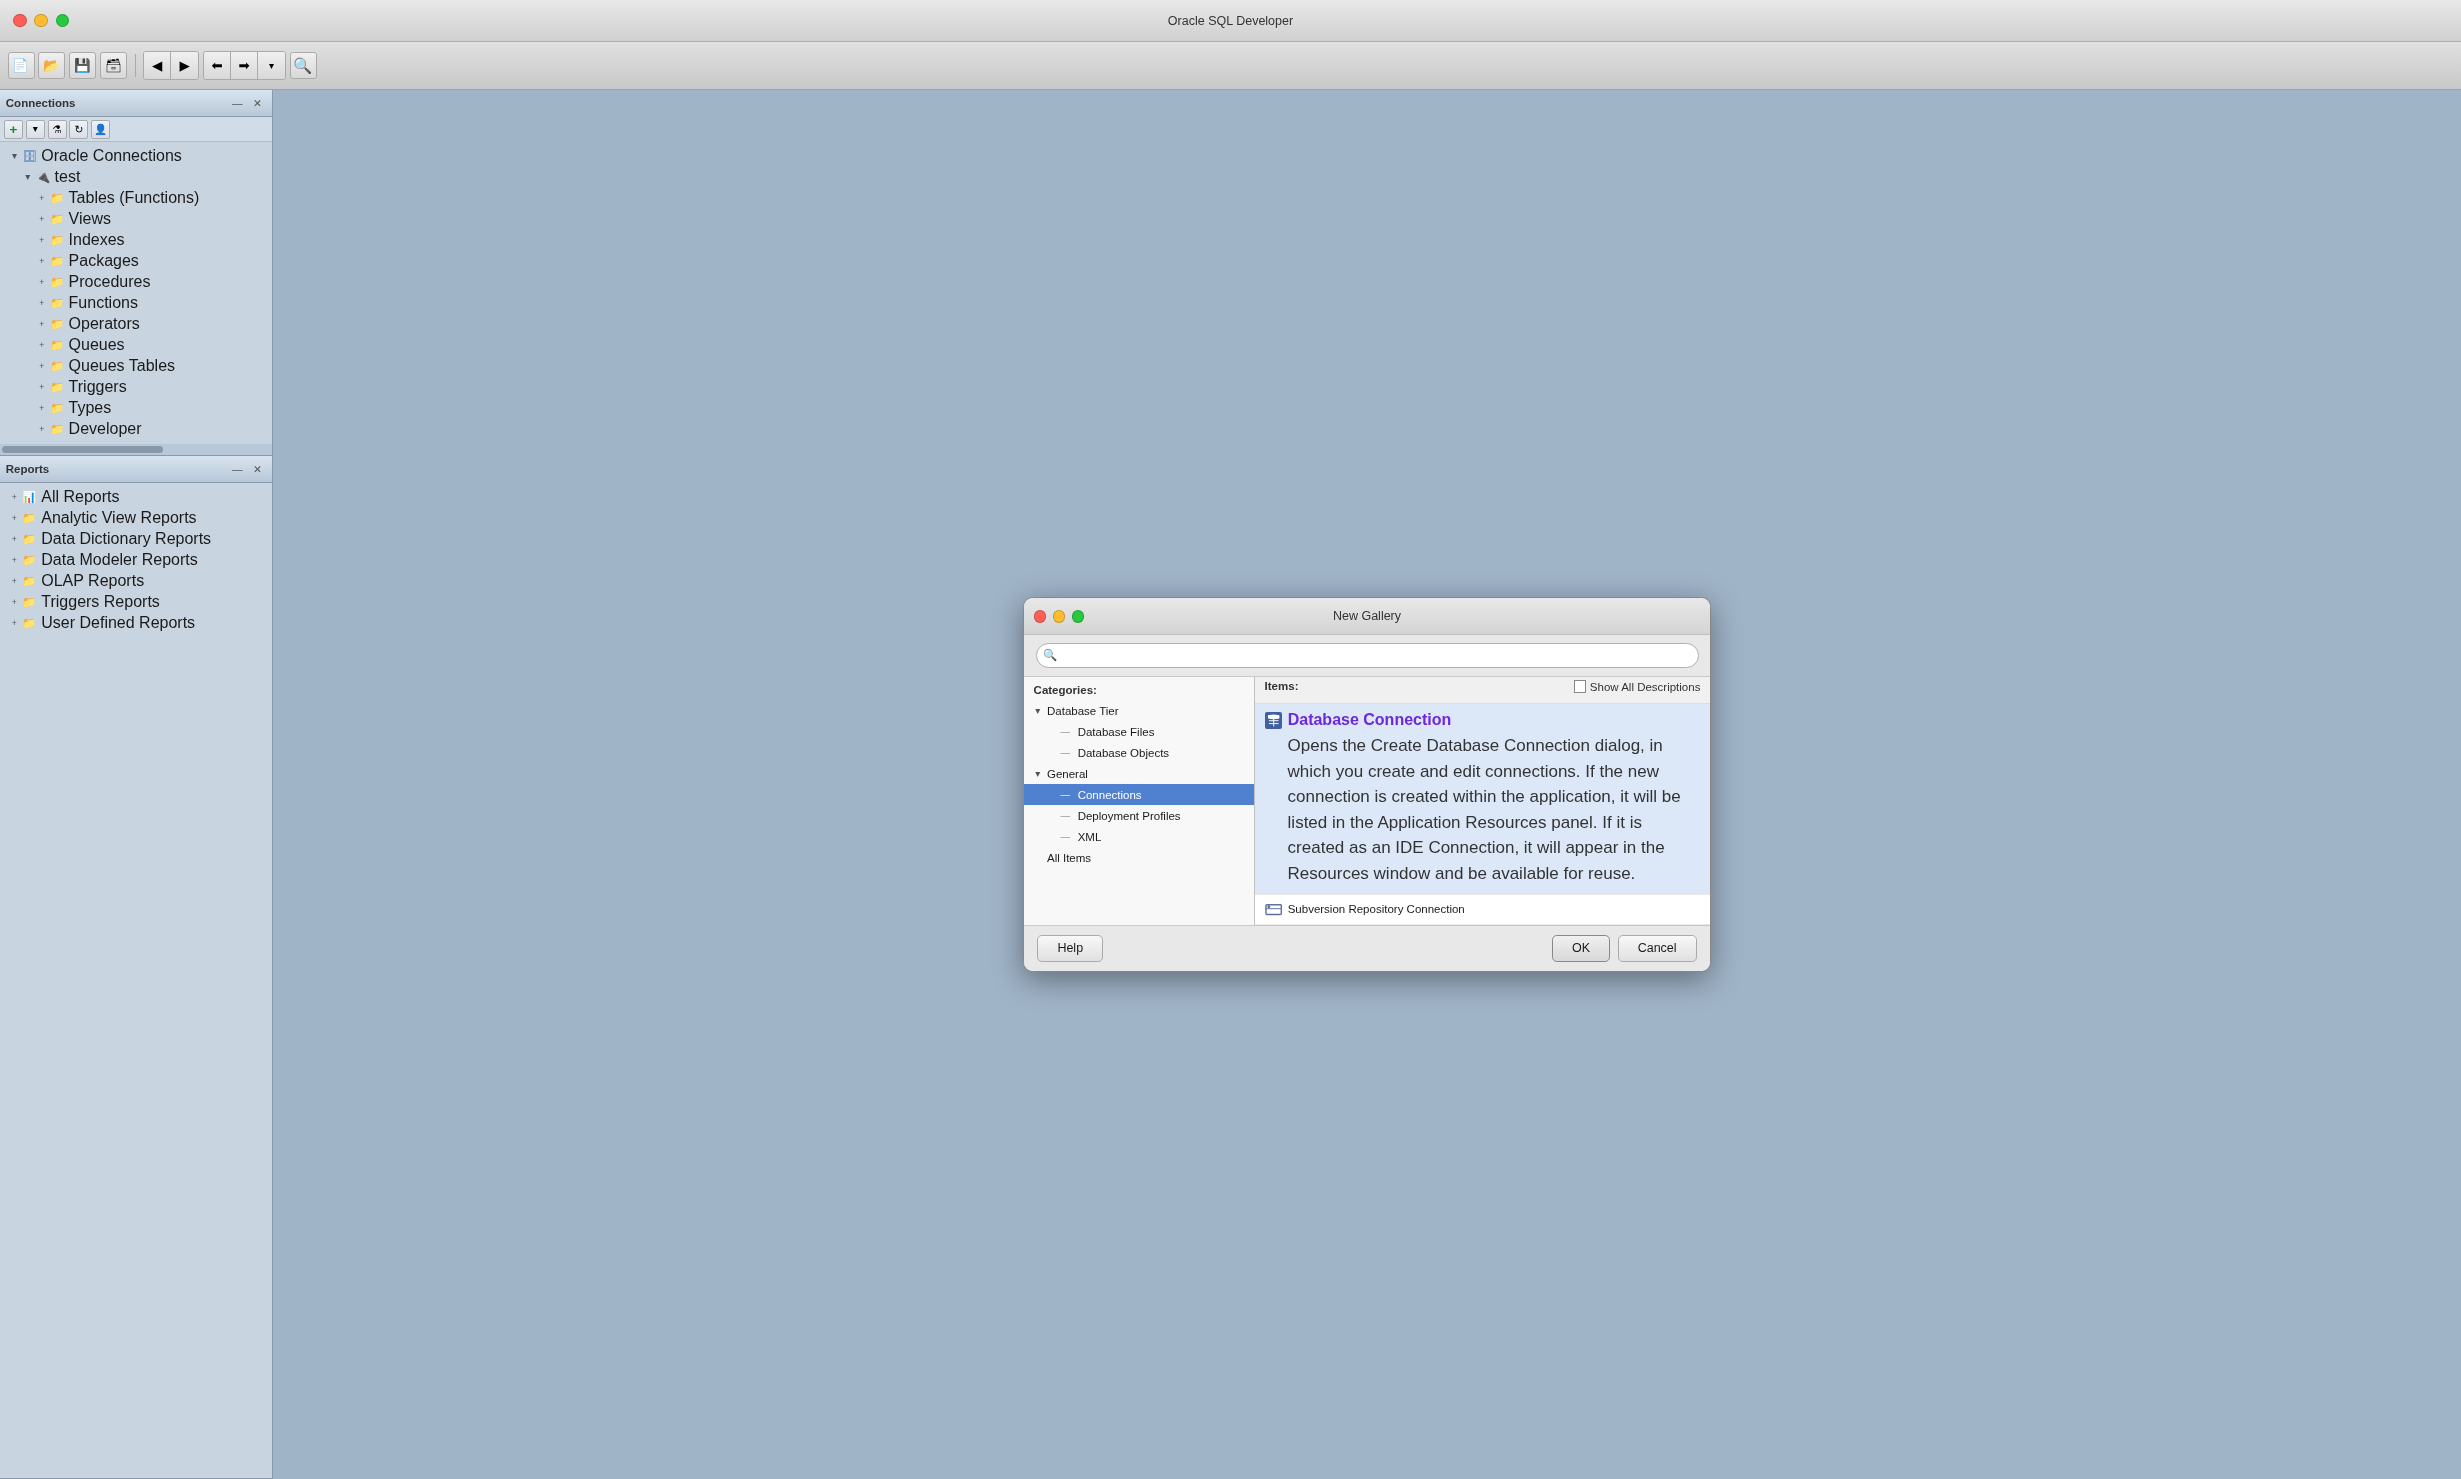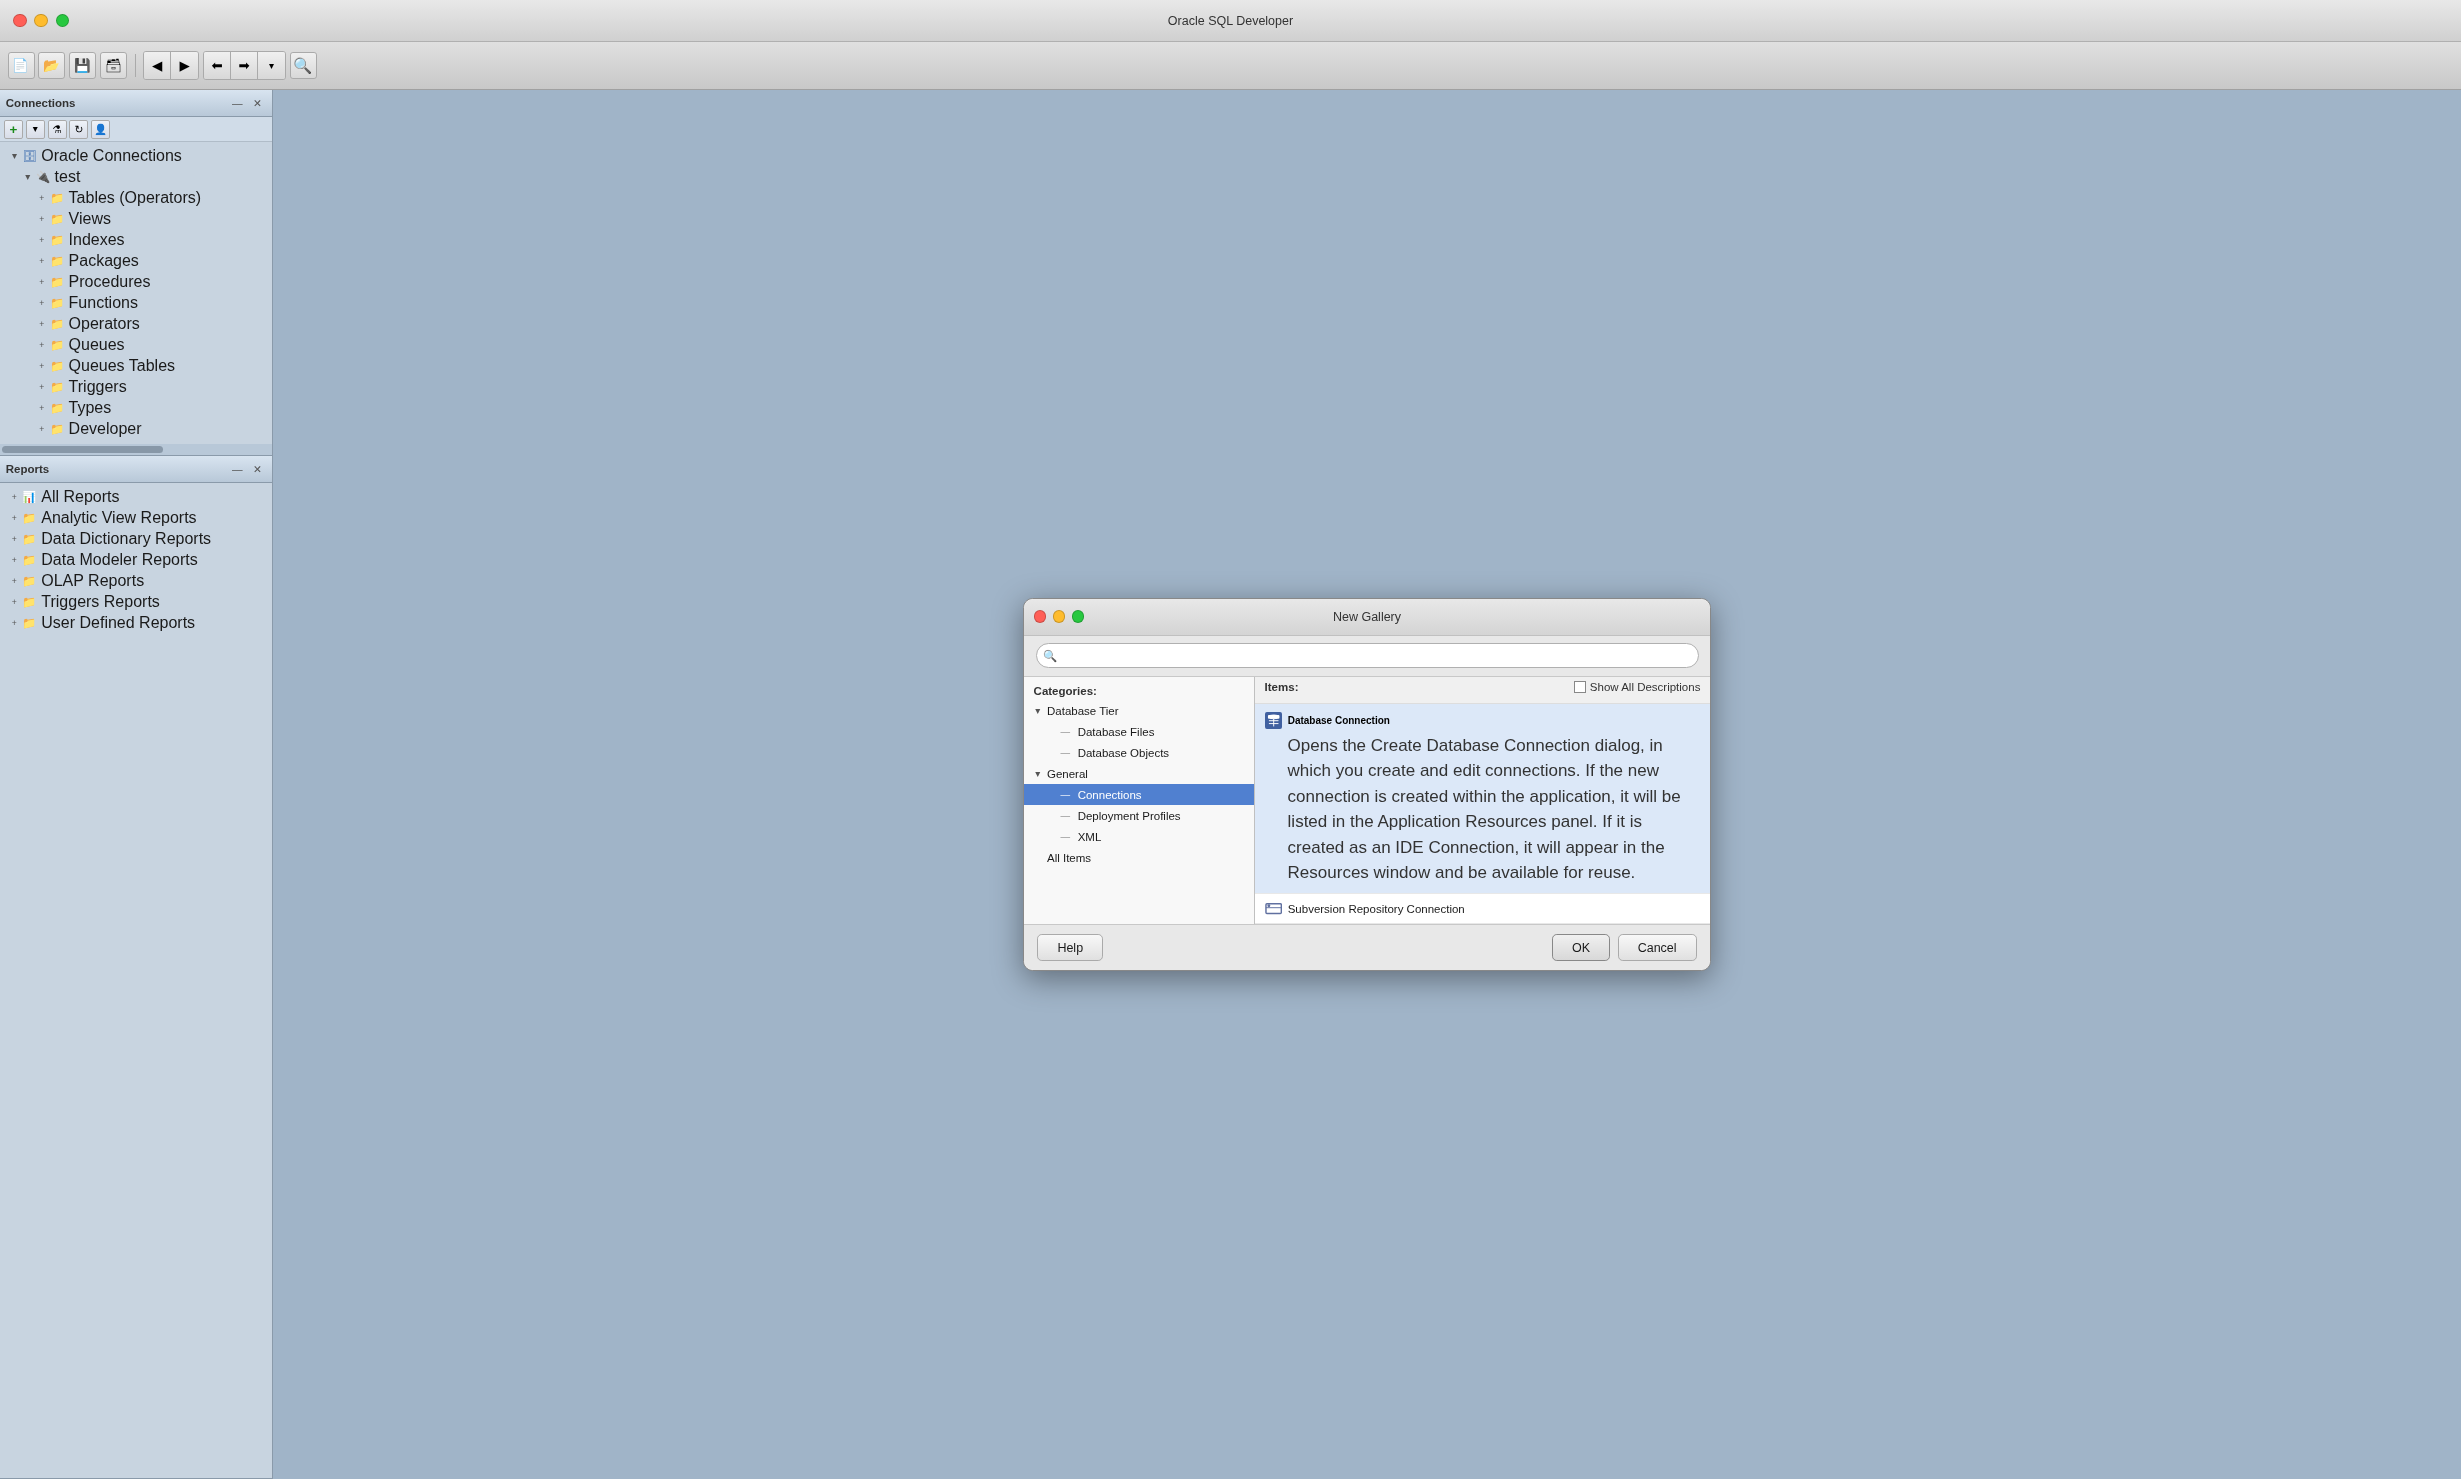--- a/index.html
+++ b/index.html
@@ -402,23 +402,23 @@
       background: #4060a0;
       border-radius: 1.9px;
       display: flex;
       align-items: center;
       justify-content: center;
       color: white;
       font-size: 9.6px;
       flex-shrink: 0;
     }
     .item-name {
-      font-size: 10px;
+      font-size: 16px;
       font-weight: 700;
-      color: #000000;
+      color: #6d28d9;
       text-align: right;
     }
     .item-description {
       font-size: 17px;
       color: #333;
       line-height: 1.5;
       padding-left: 23px;
     }
 
     .item-entry-subconn {
@@ -537,21 +537,21 @@
 
         <div class="tree-item tree-indent-2">
           <span class="tree-toggle">▼</span>
           <span class="tree-icon" style="color:#3060a0;">🔌</span>
           <span class="tree-label">test</span>
         </div>
 
         <div class="tree-item tree-indent-3">
           <span class="tree-toggle">+</span>
           <span class="tree-icon icon-folder">📁</span>
-          <span class="tree-label">Tables (Operators)</span>
+          <span class="tree-label">Tables (Functions)</span>
         </div>
         <div class="tree-item tree-indent-3">
           <span class="tree-toggle">+</span>
           <span class="tree-icon icon-folder">📁</span>
           <span class="tree-label">Views</span>
         </div>
         <div class="tree-item tree-indent-3">
           <span class="tree-toggle">+</span>
           <span class="tree-icon icon-folder">📁</span>
           <span class="tree-label">Indexes</span>

